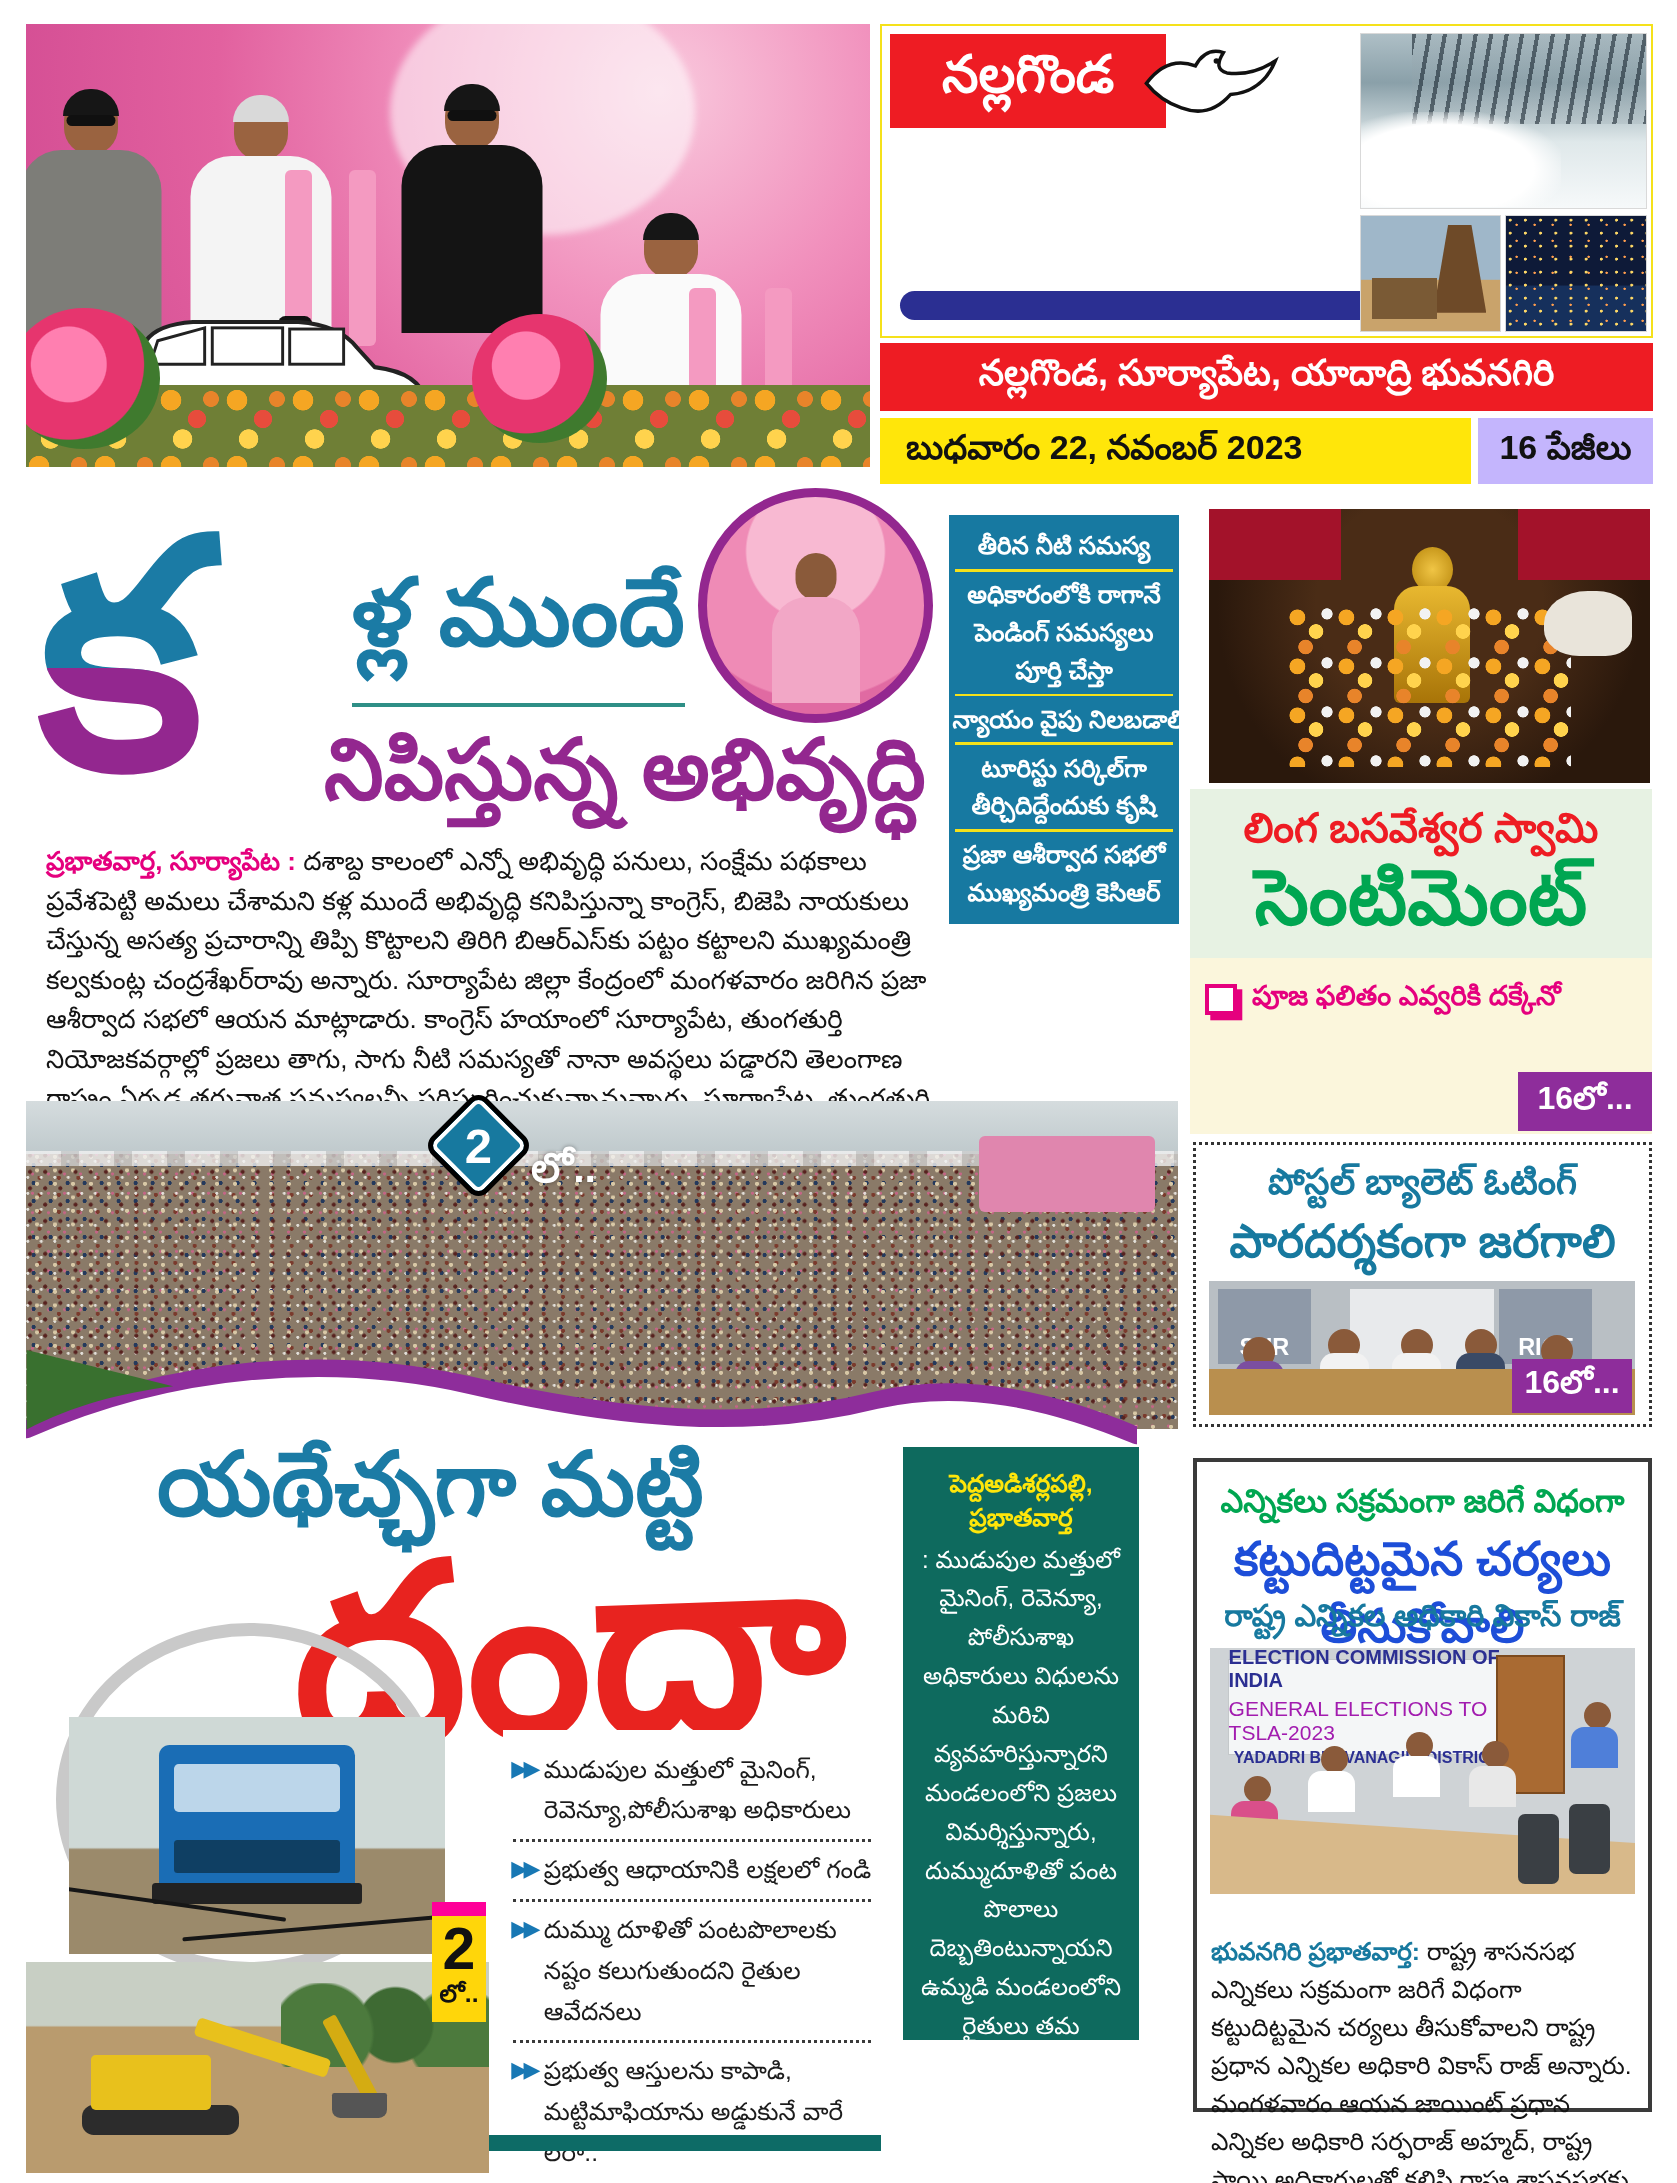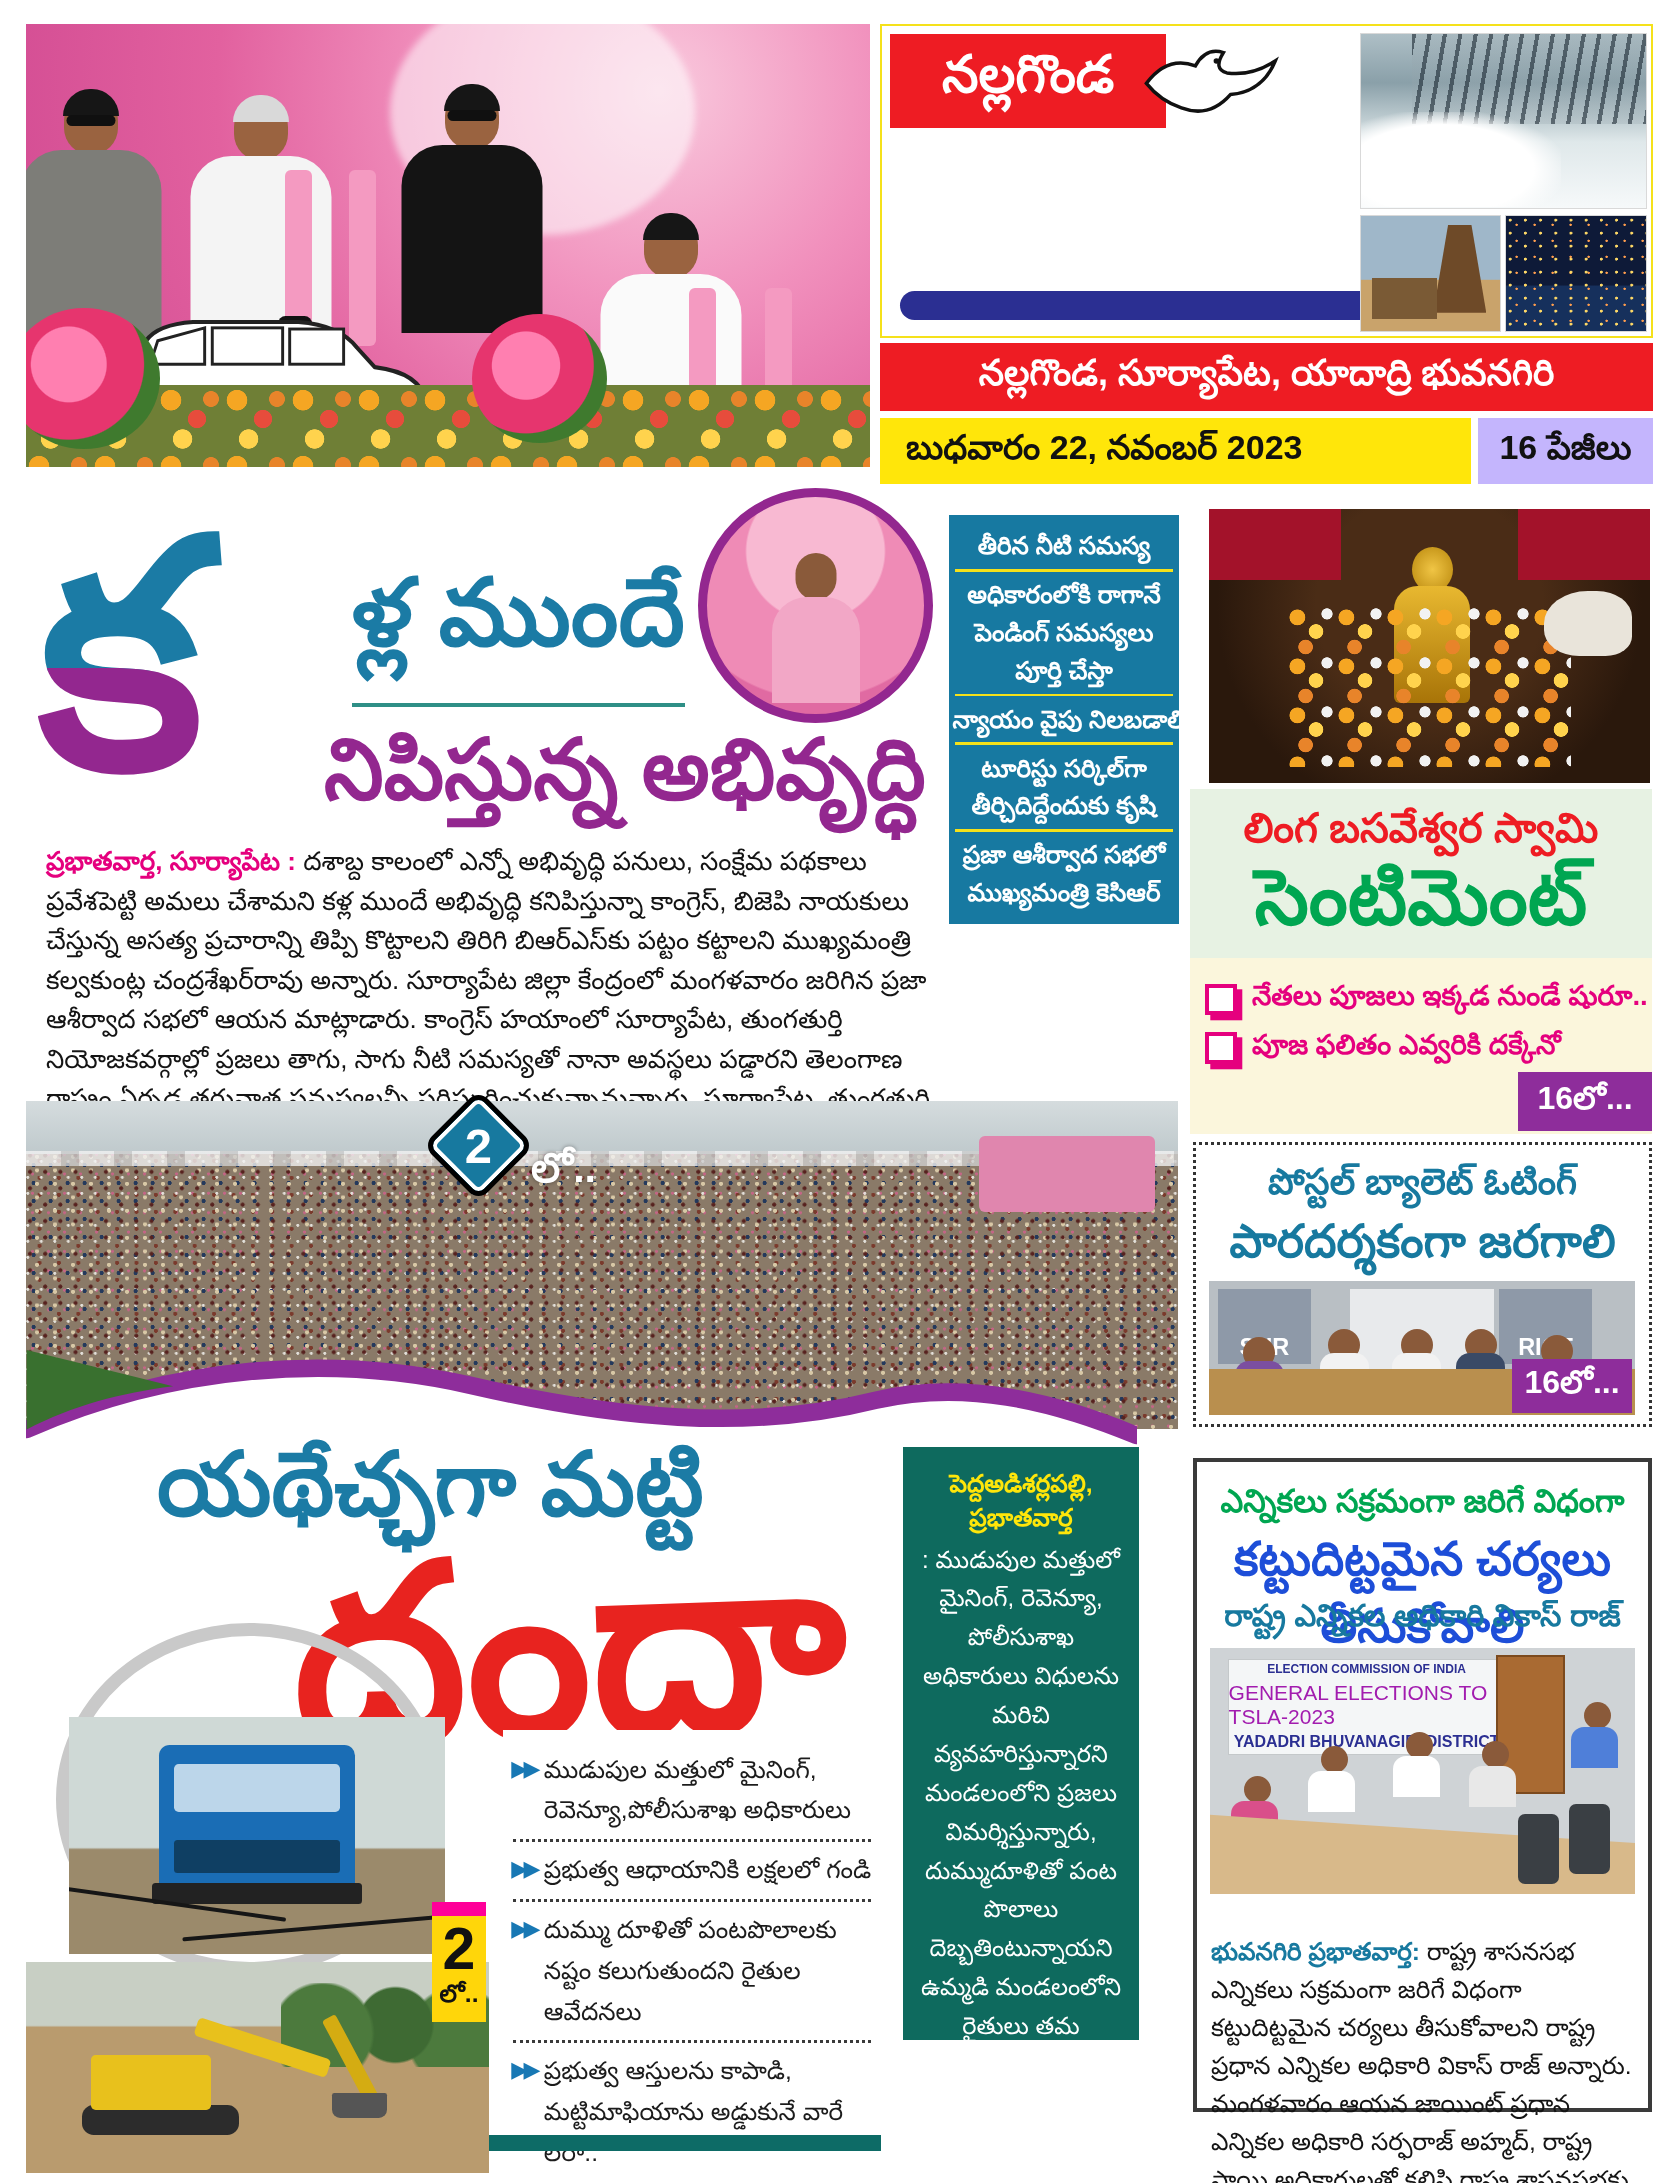--- a/index.html
+++ b/index.html
@@ -166,21 +166,21 @@
   .pp-shirt{position:absolute;width:49px;height:35px;border-radius:14px 14px 0 0;background:#f2f2f2;}
   .badge2{left:1512px;top:1359px;width:120px;height:54px;}
 
   .election-box{left:1193px;top:1458px;width:459px;height:654px;border:4.1px solid #3a3a3a;box-sizing:border-box;background:#fff;}
   .el-green{position:absolute;left:0;top:21px;width:100%;text-align:center;color:#00a651;font-weight:bold;font-size:32px;}
   .el-pink{position:absolute;left:0;top:69px;width:100%;text-align:center;color:#1d4ed8;font-weight:bold;font-size:47px;}
   .el-sub{position:absolute;left:0;top:136px;width:100%;text-align:center;color:#17799f;font-weight:bold;font-size:30.5px;}
   .el-photo{position:absolute;left:13px;top:186px;width:425px;height:246px;overflow:hidden;background:#cfd3d6;}
   .el-banner{position:absolute;left:17.6px;top:10.6px;width:276px;height:94px;background:#f4f6f7;border:1.2px solid #c4c8ca;
     display:flex;flex-direction:column;align-items:center;justify-content:center;gap:4.7px;}
-  .el-b1{color:#2b2f92;font-weight:bold;font-size:12px;}
+  .el-b1{color:#2b2f92;font-weight:bold;font-size:20px;}
   .el-b2{color:#a21caf;font-weight:normal;font-size:21px;}
   .el-b3{color:#2b2f92;font-weight:bold;font-size:16px;}
   .el-door{position:absolute;right:70px;top:7px;width:65px;height:135px;background:#a96a32;border:2.3px solid #7c4a1e;}
   .el-table{position:absolute;left:0;bottom:0;width:100%;height:46%;background:#d8b98a;clip-path:polygon(0 30%,100% 55%,100% 100%,0 100%);}
   .el-chair{position:absolute;width:41px;height:70px;background:#3a3f44;border-radius:7px;}
   .el-person-h{position:absolute;width:27px;height:27px;border-radius:50%;background:#8a5a3a;}
   .el-person-b{position:absolute;width:47px;height:41px;border-radius:13px 13px 0 0;background:#ffffff;}
   .el-body{position:absolute;left:14px;top:446px;width:425px;font-size:24.6px;line-height:1.55;color:#141414;}
   .dl-teal{color:#17799f;font-weight:bold;}
 
@@ -330,24 +330,20 @@
   <div class="deity-garland"></div>
   <div class="deity-horse"></div>
 </div>
 
 <div class="abs mint-box">
   <div class="temple-kicker">లింగ బసవేశ్వర స్వామి</div>
   <div class="sentiment">సెంటిమెంట్</div>
 </div>
 
 <div class="abs cream-box">
-  <div class="trow">
-    <div class="sq"></div>
-    <div class="trow-text">నేతలు పూజలు ఇక్కడ నుండే షురూ..</div>
-  </div>
   <div class="trow">
     <div class="sq"></div>
     <div class="trow-text">పూజ ఫలితం ఎవ్వరికి దక్కేనో</div>
   </div>
 </div>
 <div class="abs purple-badge badge1 ctr">16లో...</div>
 
 <div class="abs postal-box">
   <div class="postal-h1">పోస్టల్ బ్యాలెట్ ఓటింగ్</div>
   <div class="postal-h2">పారదర్శకంగా జరగాలి</div>

